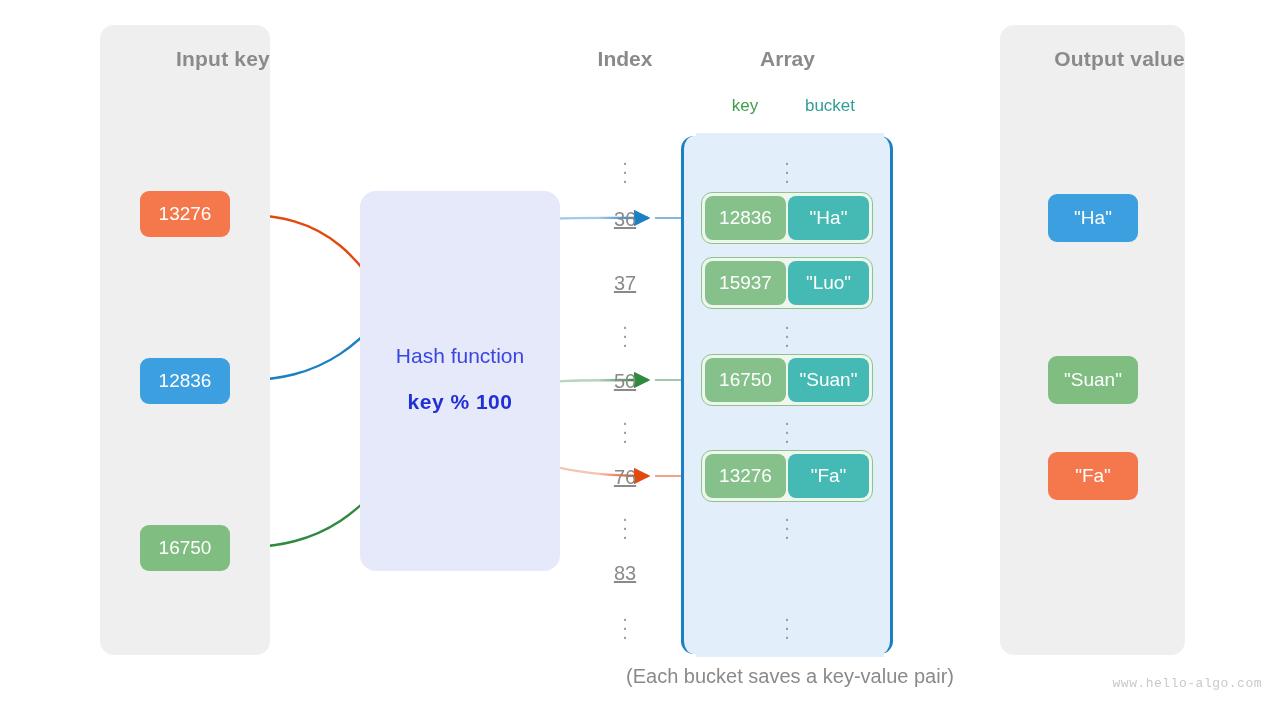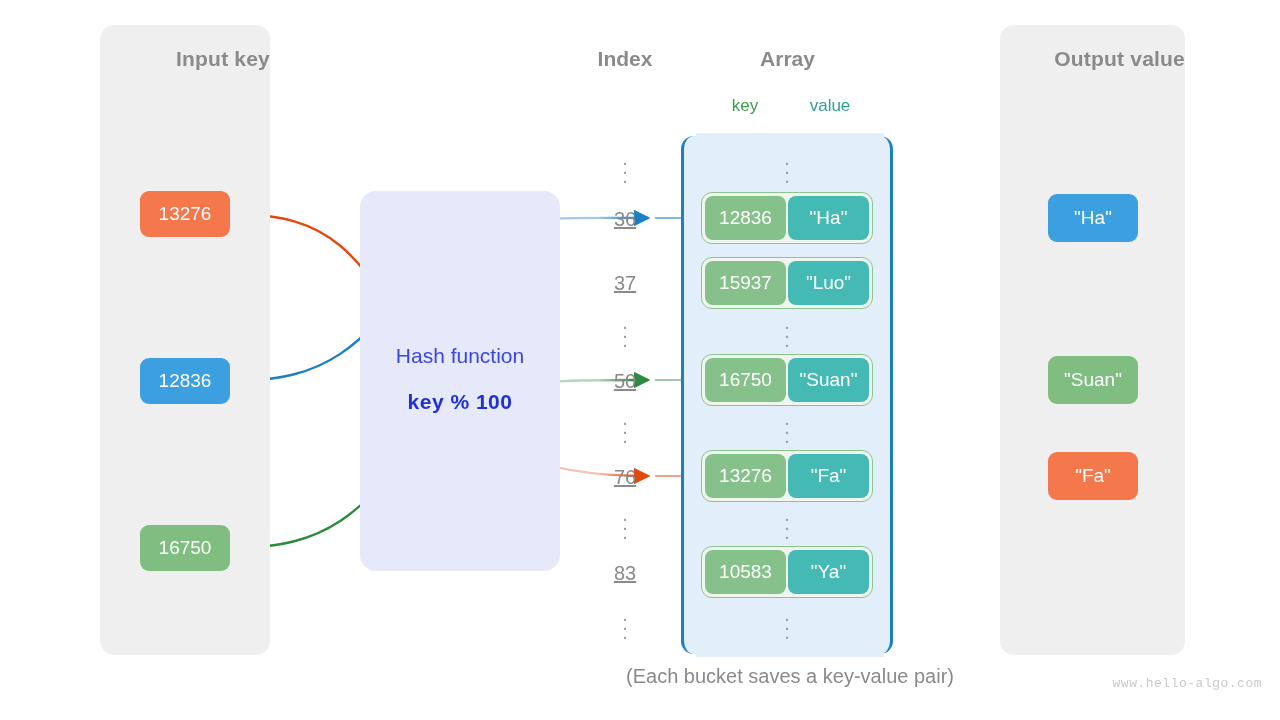--- a/index.html
+++ b/index.html
@@ -327,21 +327,21 @@
     </div>
   <div class="index-cell" style="top:562px;">83</div>
   <div class="vdots" style="left:590px; top:614px;">
       <span>·</span>
       <span>·</span>
       <span>·</span>
     </div>
 
   <div id="head-array" class="col-head">Array</div>
   <div id="head-key" class="sub-head">key</div>
-  <div id="head-value" class="sub-head">value</div>
+  <div id="head-value" class="sub-head">bucket</div>
 
   <div id="array-box"></div>
 
   <div class="vdots" style="left:752px; top:158px;">
       <span>·</span>
       <span>·</span>
       <span>·</span>
     </div>
 
   <div class="bucket" style="top:192px;">
@@ -375,24 +375,20 @@
     <div class="k">13276</div>
     <div class="v">"Fa"</div>
   </div>
 
   <div class="vdots" style="left:752px; top:514px;">
       <span>·</span>
       <span>·</span>
       <span>·</span>
     </div>
 
-  <div class="bucket" style="top:546px;">
-    <div class="k">10583</div>
-    <div class="v">"Ya"</div>
-  </div>
 
   <div class="vdots" style="left:752px; top:614px;">
       <span>·</span>
       <span>·</span>
       <span>·</span>
     </div>
 
   <div id="output-panel" class="panel">
     <div class="panel-title">Output value</div>
   </div>

